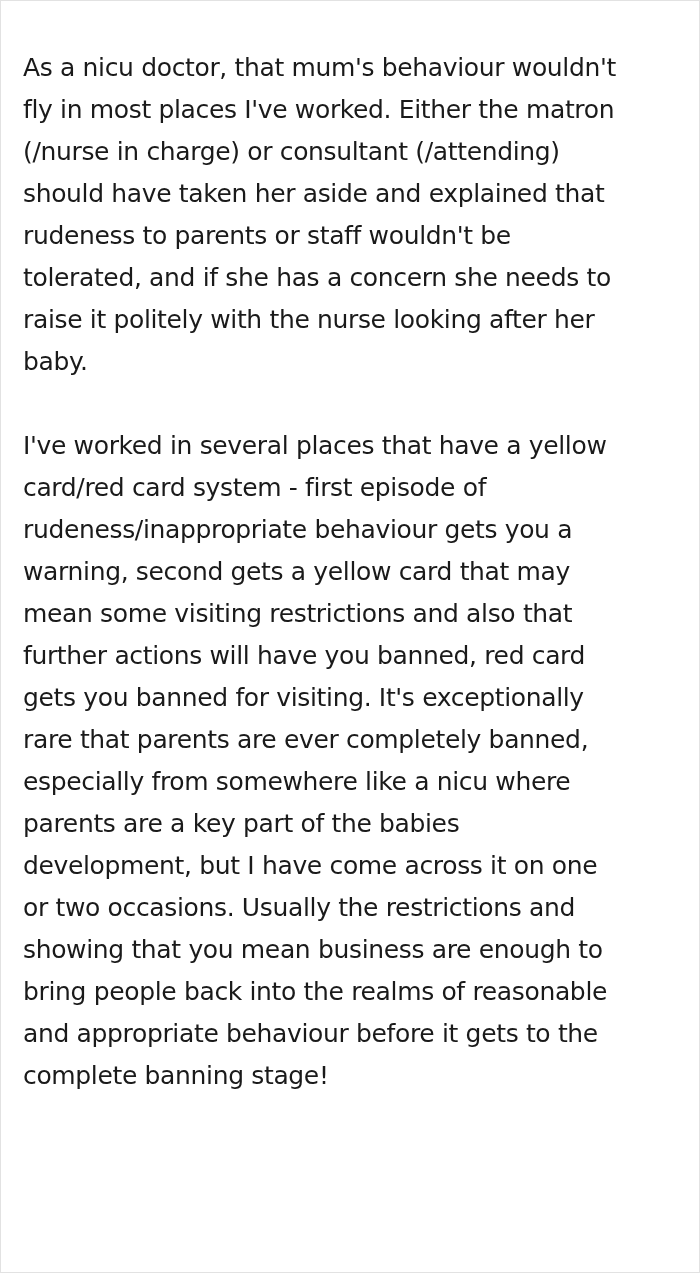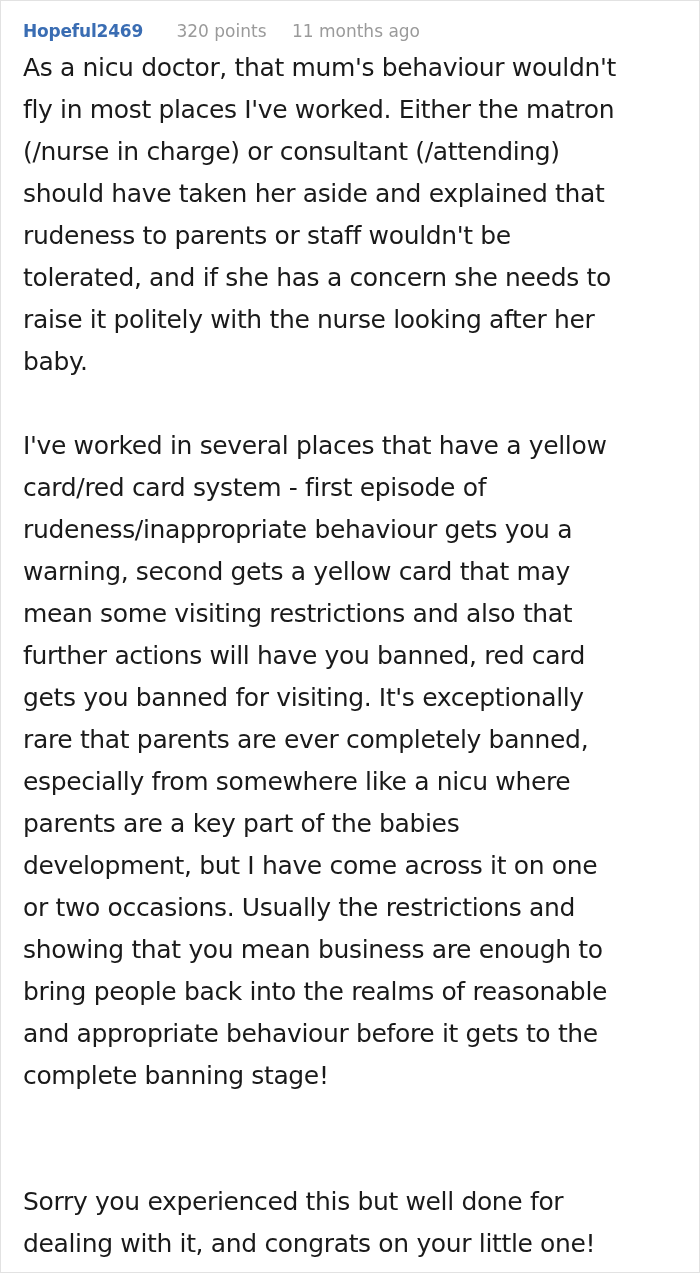--- a/index.html
+++ b/index.html
@@ -29,25 +29,20 @@
       letter-spacing: -0.35px;
     }
     .body p { margin: 0; white-space: pre-line; }
     .gap1 { height: 42px; }
     .gap2 { height: 84px; }
   </style>
 </head>
 <body>
 
 <div class="card">
-  <div class="meta">
-    <span class="author">Hopeful2469</span>
-    <span class="points">320 points</span>
-    <span class="age">11 months ago</span>
-  </div>
   <div class="body">
     <p>As a nicu doctor, that mum's behaviour wouldn't
 fly in most places I've worked. Either the matron
 (/nurse in charge) or consultant (/attending)
 should have taken her aside and explained that
 rudeness to parents or staff wouldn't be
 tolerated, and if she has a concern she needs to
 raise it politely with the nurse looking after her
 baby.</p>
     <div class="gap1"></div>
@@ -61,16 +56,14 @@
 rare that parents are ever completely banned,
 especially from somewhere like a nicu where
 parents are a key part of the babies
 development, but I have come across it on one
 or two occasions. Usually the restrictions and
 showing that you mean business are enough to
 bring people back into the realms of reasonable
 and appropriate behaviour before it gets to the
 complete banning stage!</p>
     <div class="gap2"></div>
-    <p>Sorry you experienced this but well done for
-dealing with it, and congrats on your little one!</p>
   </div>
 </div>
 
 </body></html>

